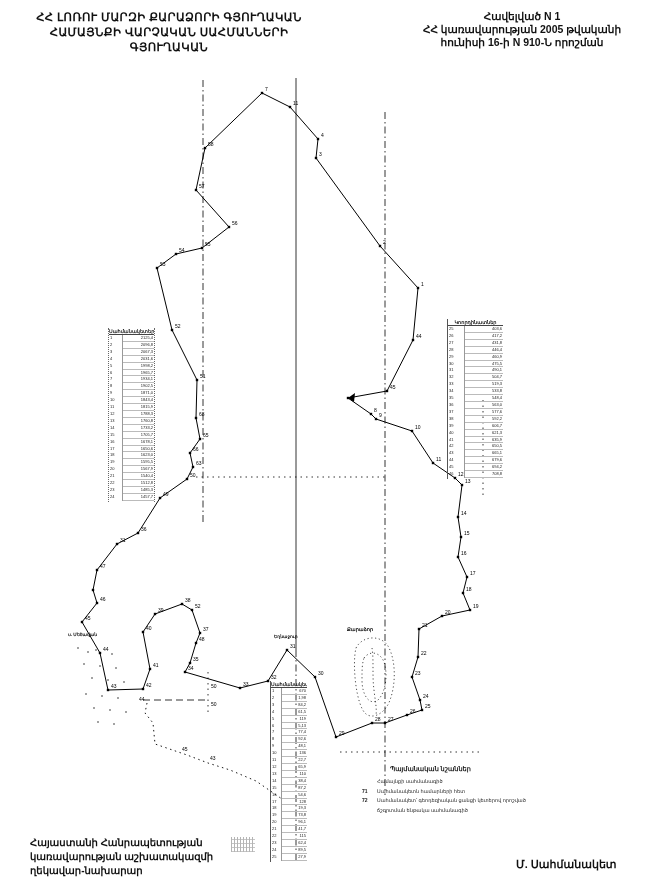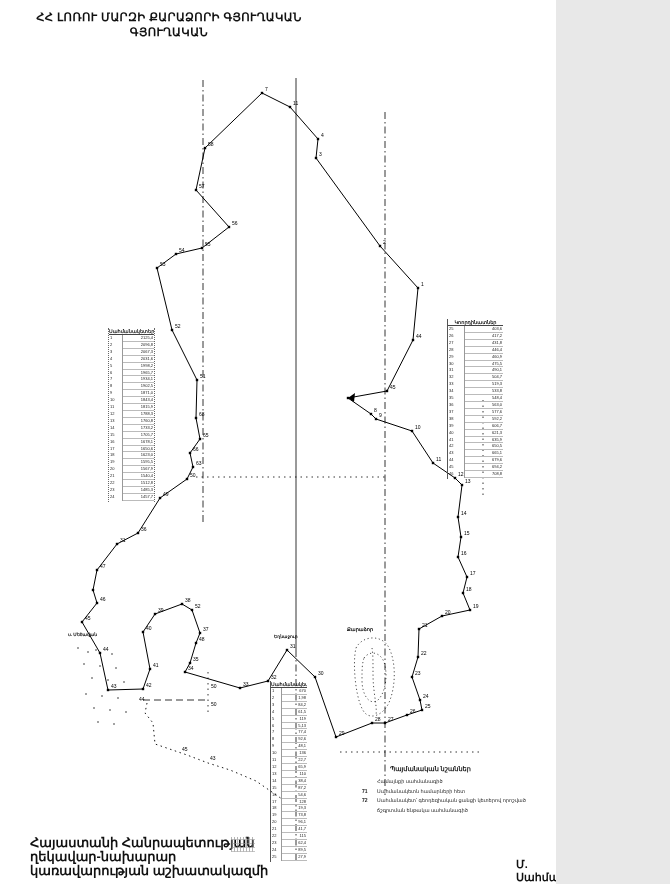--- a/index.html
+++ b/index.html
@@ -1,22 +1,22 @@
 <!DOCTYPE html>
 <html><head>
 <meta charset="utf-8">
 <style>
   html,body{margin:0;padding:0;background:#e8e8e8;}
-  .page{position:relative;width:556px;height:884px;background:#ffffff;overflow:hidden;
+  .page{position:relative;width:670px;height:884px;background:#ffffff;overflow:hidden;
         font-family:"Liberation Sans",sans-serif;color:#111;}
   .title-left{position:absolute;left:18px;top:10px;width:302px;text-align:center;
               font-weight:bold;font-size:11.5px;line-height:15px;letter-spacing:.4px;}
   .appendix{position:absolute;left:384px;top:10px;width:276px;text-align:center;
             font-weight:bold;font-size:10.5px;line-height:13px;}
-  .signature{position:absolute;left:30px;top:836px;font-weight:bold;font-size:13px;line-height:14px;}
+  .signature{position:absolute;left:30px;top:836px;font-weight:bold;font-size:10px;line-height:14px;}
   .signer{position:absolute;left:516px;top:858px;font-weight:bold;font-size:11px;}
   .stamp{position:absolute;left:231px;top:837px;width:24px;height:15px;opacity:.55;
          background:repeating-linear-gradient(90deg,#777 0 1px,transparent 1px 3px),
                     repeating-linear-gradient(0deg,#999 0 1px,transparent 1px 4px);}
   #map-svg{position:absolute;left:0;top:0;}
   #map-svg text{font-family:"Liberation Sans",sans-serif;}
   .map-label{position:absolute;font-weight:bold;color:#000;white-space:nowrap;}
   .mini-table{position:absolute;background:transparent;box-sizing:border-box;}
   .mini-table.dotted{border-left:1px dotted #666;border-right:1px dotted #666;}
   .mini-table.solid{border-left:1px solid #555;}
@@ -30,23 +30,29 @@
   .legend-row{display:flex;font-size:5px;line-height:9.5px;color:#222;}
   .legend-marker{width:15px;font-weight:bold;}
 </style>
 </head>
 <body>
 
 <div class="page">
 
   <div class="title-left">
     <div>ՀՀ ԼՈՌՈՒ ՄԱՐԶԻ ՔԱՐԱՁՈՐԻ ԳՅՈՒՂԱԿԱՆ</div>
+    <div>ՀԱՄԱՅՆՔԻ ՎԱՐՉԱԿԱՆ ՍԱՀՄԱՆՆԵՐԻ</div>
     <div>ԳՅՈՒՂԱԿԱՆ</div>
   </div>
 
+  <div class="appendix">
+    <div>Հավելված N 1</div>
+    <div>ՀՀ կառավարության 2005 թվականի</div>
+    <div>հունիսի 16-ի N 910-Ն որոշման</div>
+  </div>
 
   <svg id="map-svg" width="670" height="884" viewBox="0 0 670 884">
       <line x1="203" y1="80" x2="203" y2="525" stroke="#000000" stroke-width="0.8" stroke-dasharray="7 3 1.5 3"></line>
       <line x1="296" y1="78" x2="296" y2="650" stroke="#000000" stroke-width="0.8"></line>
       <line x1="296" y1="650" x2="296" y2="862" stroke="#000000" stroke-width="0.8" stroke-dasharray="7 3 1.5 3"></line>
       <line x1="385" y1="112" x2="385" y2="795" stroke="#000000" stroke-width="0.8" stroke-dasharray="7 3 1.5 3"></line>
       <line x1="483" y1="400" x2="483" y2="495" stroke="#000000" stroke-width="0.8" stroke-dasharray="1.5 4"></line>
       <line x1="196" y1="477" x2="385" y2="477" stroke="#000000" stroke-width="0.8" stroke-dasharray="1.5 4"></line>
       <line x1="340" y1="752" x2="480" y2="752" stroke="#000000" stroke-width="0.8" stroke-dasharray="1.5 4"></line>
       <line x1="143" y1="700" x2="208" y2="700" stroke="#000000" stroke-width="0.8" stroke-dasharray="7 4"></line>
@@ -528,19 +534,19 @@
       <span>Սահմանակետ՝ գեոդեզիական ցանցի կետերով որոշված</span>
     </div>
     <div class="legend-row">
       <span class="legend-marker"></span>
       <span>ճշգրտման ենթակա սահմանագիծ</span>
     </div>
   </div>
 
   <div class="signature">
     <div>Հայաստանի Հանրապետության</div>
+    <div>կառավարության աշխատակազմի</div>
     <div>ղեկավար-նախարար</div>
-    <div>կառավարության աշխատակազմի</div>
   </div>
   <div class="stamp"></div>
   <div class="signer">Մ. Սահմանակետ</div>
 
 </div>
 
 </body></html>

